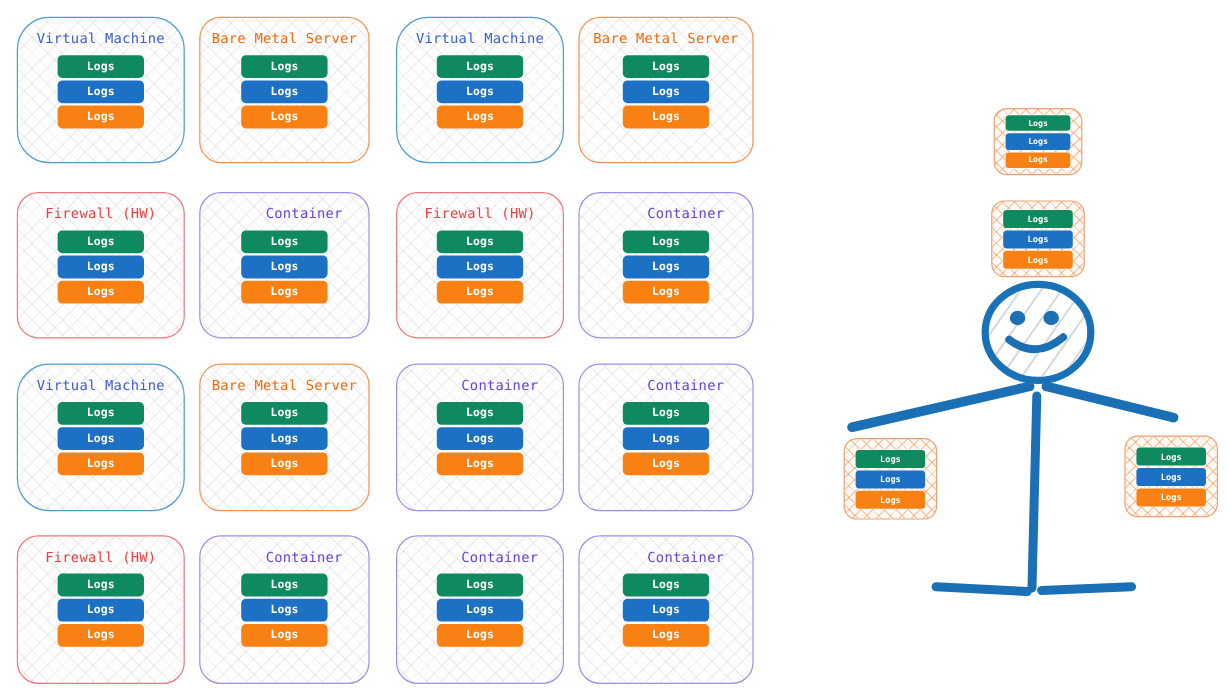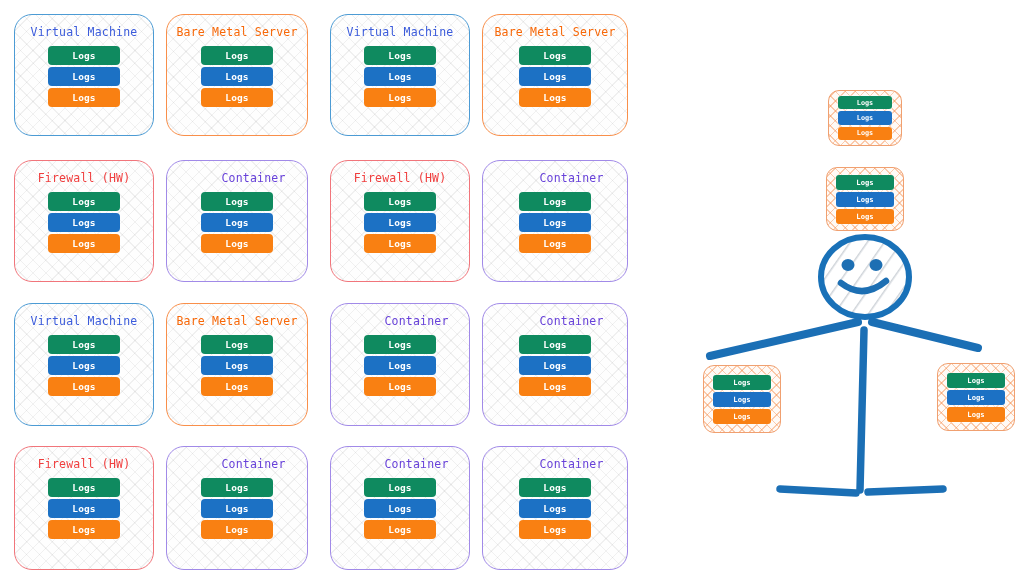--- a/index.html
+++ b/index.html
@@ -51,21 +51,21 @@
     font-size:9.5px;
     font-weight:bold;
     display:flex;align-items:center;justify-content:center;
     margin-bottom:2px;
     letter-spacing:0.1px;
     box-shadow:0 0 0 0.6px rgba(255,255,255,0.55);
   }
   .logbar:last-child{margin-bottom:0;}
 
   
-  .c-vm   { border-color:#4c9bd4; }
+  .c-vm   { border-color:#4c9bd4;border-radius:27px; }
   .t-vm   { color:#3b5bdb; }
   .c-bms  { border-color:#f98f4a; }
   .t-bms  { color:#f76707; }
   .c-fw   { border-color:#f1757b; }
   .t-fw   { color:#f03e3e; }
   .c-cont { border-color:#a18ae8; }
   .t-cont { color:#6741d9;margin-left:33px; }
 
   
   #person{position:absolute;left:660px;top:0;width:364px;height:582px;}

